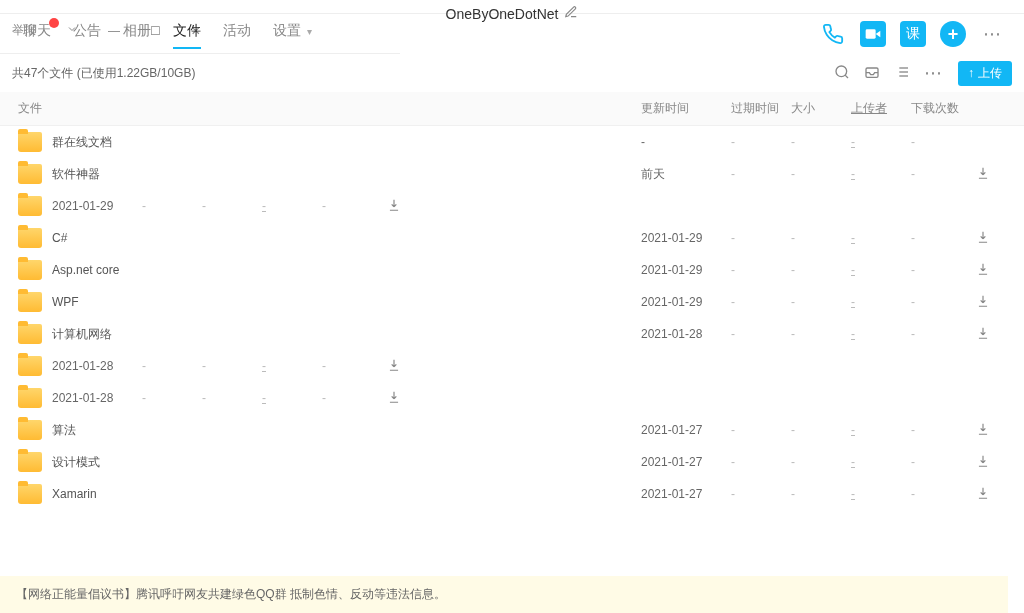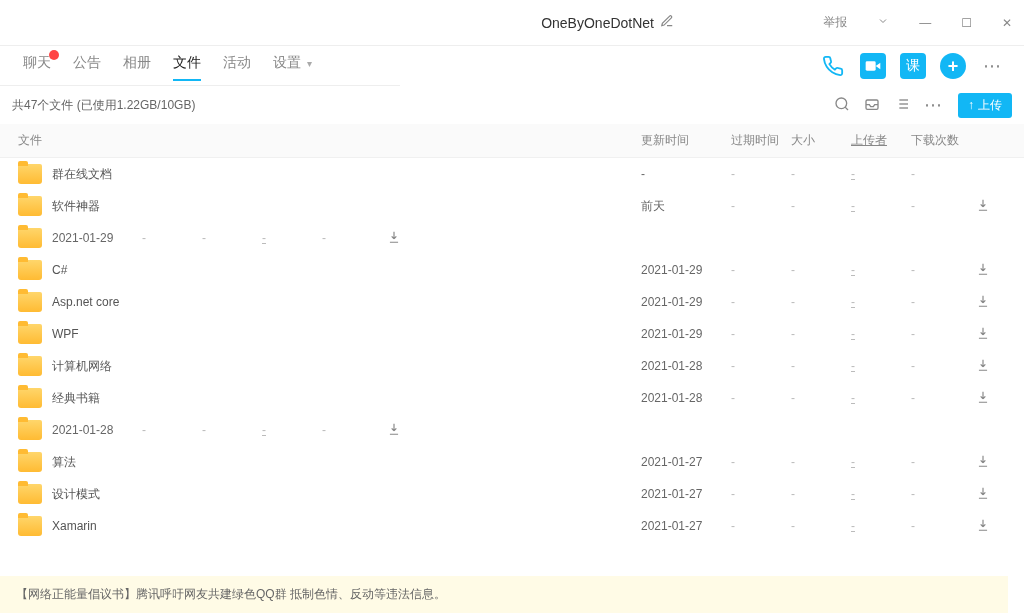--- a/index.html
+++ b/index.html
@@ -1,18 +1,18 @@
 <!DOCTYPE html>
 <html><head>
   <meta charset="utf-8">
   <style>
     * { margin: 0; padding: 0; box-sizing: border-box; font-family: "Microsoft YaHei", "PingFang SC", sans-serif; }
     body { width: 1024px; height: 613px; background: #fff; font-size: 13px; color: #333; position: relative; overflow: hidden; }
     
-    .titlebar { height: 46px; display: flex; padding: 0 12px; border-bottom: 1px solid #eee; }
+    .titlebar { height: 14px; display: flex; padding: 0 12px; border-bottom: 1px solid #eee; flex-direction: column; }
     .titlebar-left { width: 380px; display: flex; gap: 2px; padding-top: 5px; }
     .titlebar-center { flex: 1; display: flex; justify-content: center; align-items: center; font-size: 14px; color: #333; }
     .edit-icon { margin-left: 6px; color: #888; }
     .titlebar-right { display: flex; align-items: center; gap: 30px; color: #888; font-size: 12px; }
     .win-btn { cursor: pointer; color: #888; }
     
     .toolbar { height: 40px; display: flex; align-items: center; justify-content: flex-end; padding: 0 18px; gap: 14px; }
     .toolbar-icon { width: 26px; height: 26px; display: flex; align-items: center; justify-content: center; cursor: pointer; }
     .icon-blue-box { background: #12b7f5; border-radius: 4px; color: #fff; width: 26px; height: 26px; display: flex; align-items: center; justify-content: center; }
     .icon-circle { background: #12b7f5; border-radius: 50%; color: #fff; width: 26px; height: 26px; display: flex; align-items: center; justify-content: center; font-size: 18px; font-weight: bold; }
@@ -228,21 +228,20 @@
       <div class="col-expire dash">-</div>
       <div class="col-size dash">-</div>
       <div class="col-uploader dash">-</div>
       <div class="col-downloads dash">-</div>
       <div class="col-action dl-icon"><svg width="14" height="14" viewBox="0 0 24 24" fill="none" stroke="#888" stroke-width="2">
           <path d="M12 3v12m0 0l-4-4m4 4l4-4M5 21h14"></path>
         </svg></div>
     </div>
     <div class="file-row">
       <div class="folder-icon"></div>
-      <div class="file-name">经典书籍</div>
       <div class="col-update">2021-01-28</div>
       <div class="col-expire dash">-</div>
       <div class="col-size dash">-</div>
       <div class="col-uploader dash">-</div>
       <div class="col-downloads dash">-</div>
       <div class="col-action dl-icon"><svg width="14" height="14" viewBox="0 0 24 24" fill="none" stroke="#888" stroke-width="2">
           <path d="M12 3v12m0 0l-4-4m4 4l4-4M5 21h14"></path>
         </svg></div>
     </div>
     <div class="file-row">

